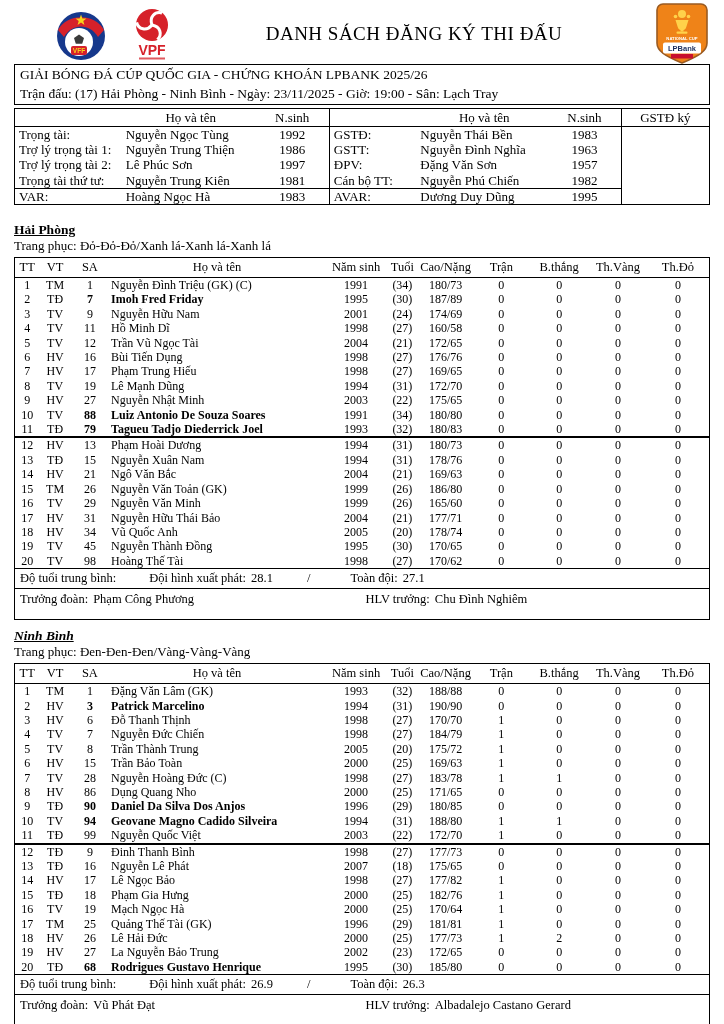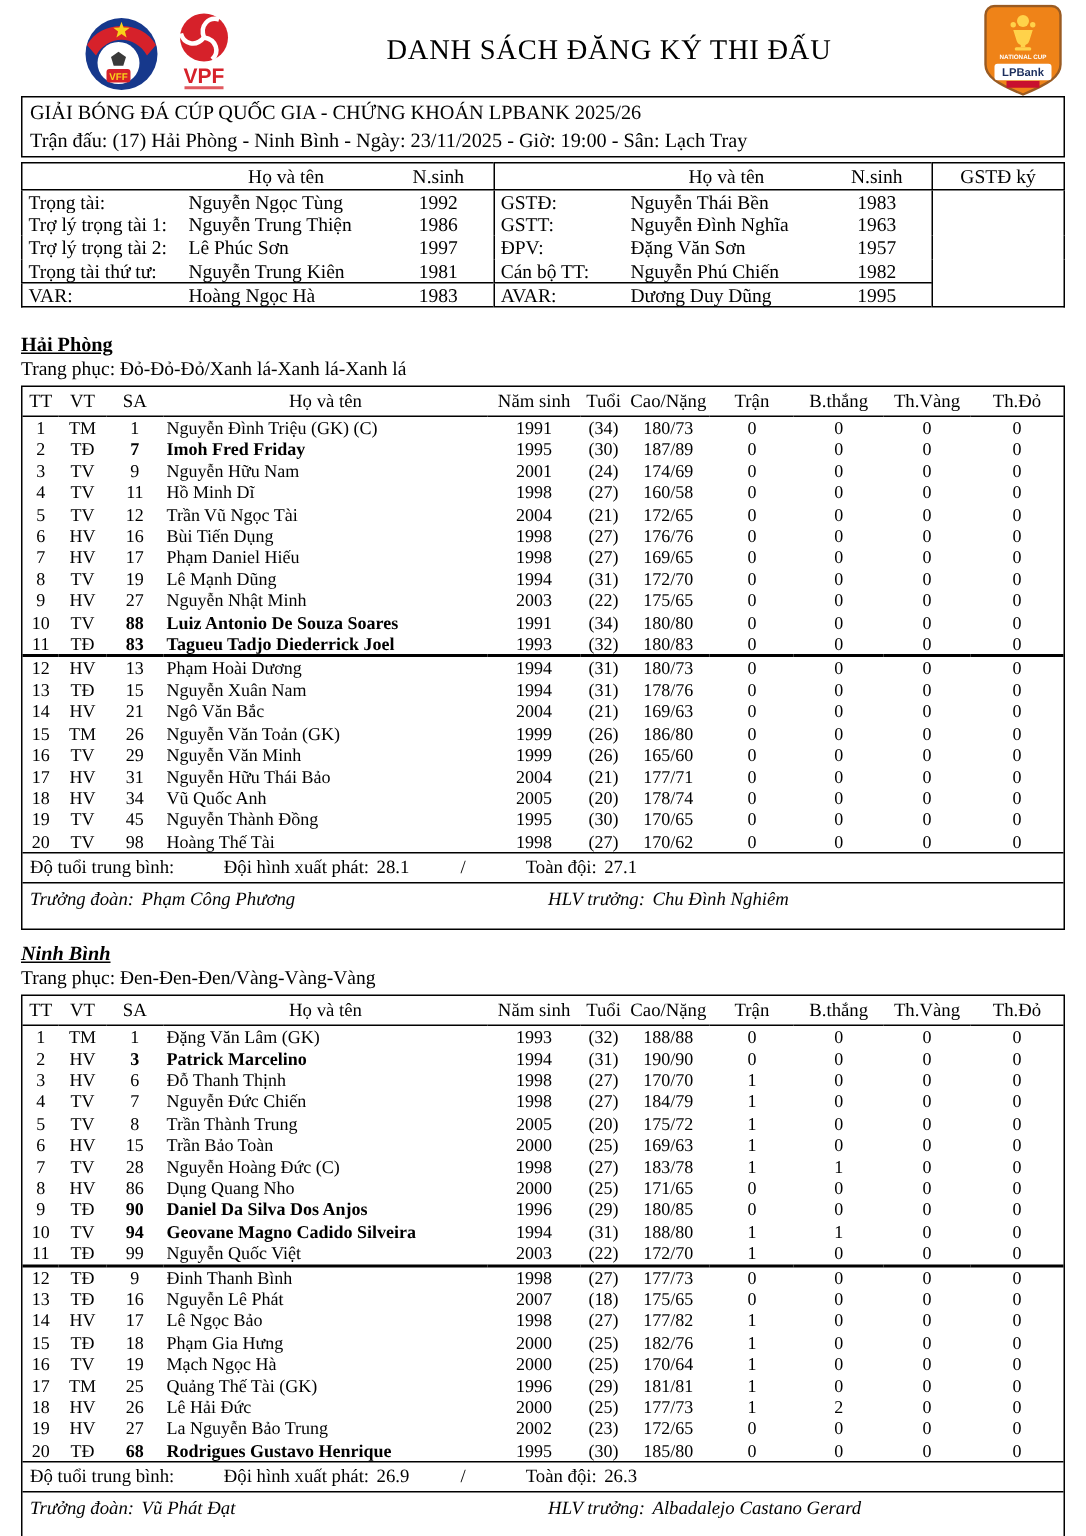--- a/index.html
+++ b/index.html
@@ -7,21 +7,21 @@
     position:relative;
     width:724px;height:1024px;
     background:#fff;color:#000;
     font-family:"Liberation Serif","DejaVu Serif",serif;
     overflow:hidden;
     box-sizing:border-box;
     padding:6px 14px 0 14px;
   }
   
   .top-header{display:flex;align-items:center;height:56px;}
-  .logo-wrap{display:flex;align-items:center;margin-left:40px;gap:4px;}
+  .logo-wrap{display:flex;align-items:center;margin-left:40px;gap:20px;}
   .doc-title{flex:1;text-align:center;font-size:19px;letter-spacing:.5px;white-space:nowrap;}
   .badge-wrap{width:58px;display:flex;justify-content:flex-end;}
   
   .info-box{border:1.5px solid #000;margin-top:2px;padding:1px 5px;font-size:13.5px;line-height:18.5px;}
   
   table{border-collapse:collapse;width:100%;table-layout:fixed;}
   .officials{border:1.5px solid #000;margin-top:3px;font-size:13px;}
   .officials th{font-weight:normal;border-bottom:1.5px solid #000;line-height:17px;padding:0;text-align:center;}
   .officials td{line-height:15.2px;padding:0;white-space:nowrap;overflow:hidden;}
   .officials td.role{padding-left:4px;}
@@ -37,21 +37,21 @@
   .players thead th{font-weight:normal;border-bottom:1.5px solid #000;font-size:12.5px;line-height:19px;padding:0;text-align:center;white-space:nowrap;overflow:visible;}
   .players td{font-size:12px;line-height:14.4px;padding:0;text-align:center;white-space:nowrap;overflow:hidden;}
   .players td.cell-name{text-align:left;padding-left:2px;}
   .players td.bold,.players td.cell-name.bold{font-weight:bold;}
   .players tr.sep td{border-top:2px solid #000;}
   .avg-row{border-top:1.5px solid #000;border-bottom:1.5px solid #000;display:flex;font-size:12.5px;line-height:17px;padding:1px 5px;}
   .avg-row .s1{margin-left:33px;}
   .avg-row .slash{margin-left:34px;}
   .avg-row .s2{margin-left:40px;}
   .avg-row b{font-weight:normal;margin-left:5px;}
-  .mgr-row{display:flex;font-size:12.5px;line-height:16px;padding:2px 5px 0 5px;height:30px;box-sizing:border-box;font-style:italic;}
+  .mgr-row{display:flex;font-size:12.5px;line-height:16px;padding:2px 5px 0 5px;height:30px;box-sizing:border-box;}
   .mgr-left{width:50.5%;}
   .lbl{margin-right:5px;}
 </style>
 </head>
 <body>
 
 <div class="page">
 
   <div class="top-header">
     <div class="logo-wrap">
@@ -271,21 +271,21 @@
               <td>176/76</td>
               <td>0</td>
               <td>0</td>
               <td>0</td>
               <td>0</td>
             </tr>
             <tr>
               <td>7</td>
               <td>HV</td>
               <td>17</td>
-              <td class="cell-name">Phạm Daniel Hiếu</td>
+              <td class="cell-name">Phạm Trung Hiếu</td>
               <td>1998</td>
               <td>(27)</td>
               <td>169/65</td>
               <td>0</td>
               <td>0</td>
               <td>0</td>
               <td>0</td>
             </tr>
             <tr>
               <td>8</td>
@@ -322,21 +322,21 @@
               <td>(34)</td>
               <td>180/80</td>
               <td>0</td>
               <td>0</td>
               <td>0</td>
               <td>0</td>
             </tr>
             <tr>
               <td>11</td>
               <td>TĐ</td>
-              <td class="bold">83</td>
+              <td class="bold">79</td>
               <td class="cell-name bold">Tagueu Tadjo Diederrick Joel</td>
               <td>1993</td>
               <td>(32)</td>
               <td>180/83</td>
               <td>0</td>
               <td>0</td>
               <td>0</td>
               <td>0</td>
             </tr>
             <tr class="sep">

